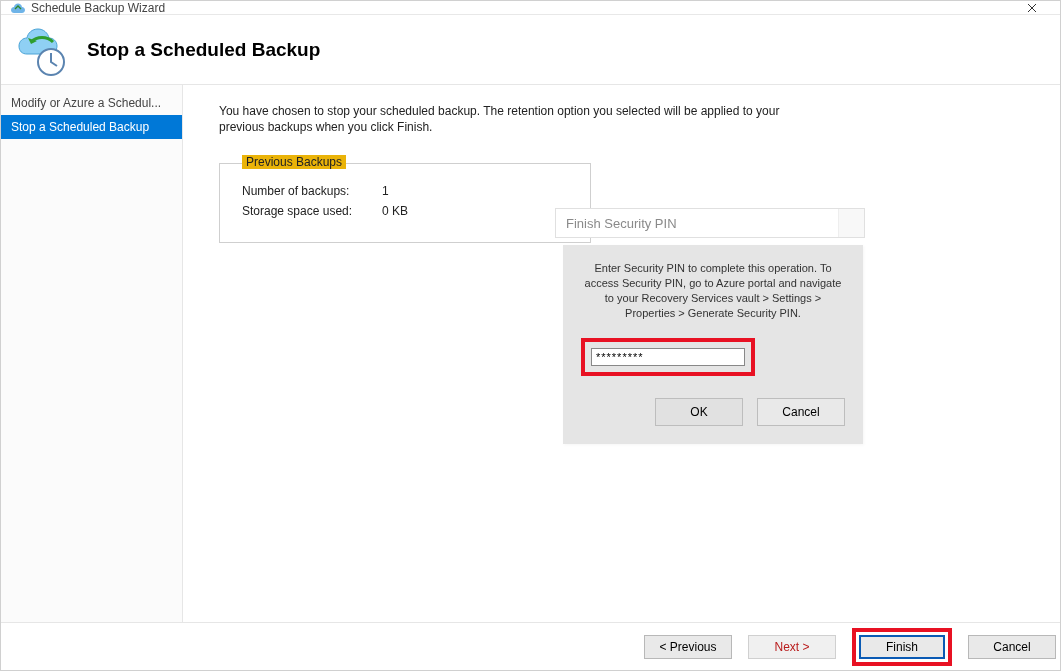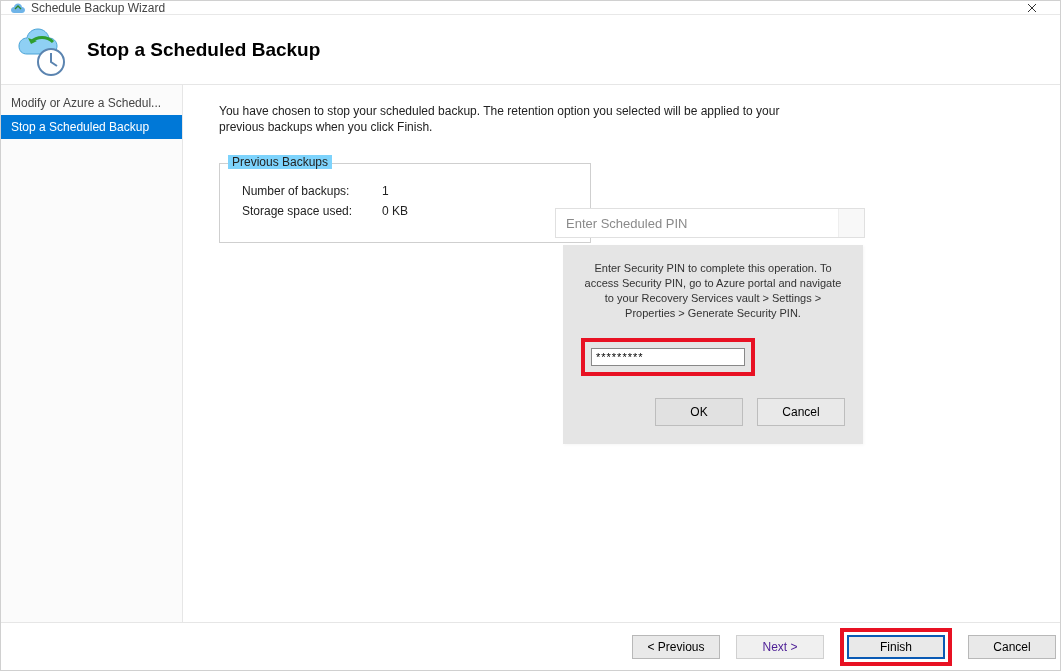--- a/index.html
+++ b/index.html
@@ -62,22 +62,22 @@
   }
   .intro { max-width: 570px; color: #222; line-height: 1.35; }
   .group {
     position: relative;
     margin-top: 28px;
     width: 372px;
     border: 1px solid #cfcfcf;
     padding: 14px 14px 18px 14px;
   }
   .group .legend {
-    position: absolute; top: -9px; left: 8px;
-    background: #7dd3fc; padding: 0 4px; font-size: 12px; color: #222;
+    position: absolute; top: -9px; left: 22px;
+    background: #eab308; padding: 0 4px; font-size: 12px; color: #222;
   }
   .kv { display: flex; margin: 6px 8px; }
   .kv .k { width: 140px; color: #222; }
   .kv .v { color: #222; }
   
   .pin-panel {
     position: absolute;
     left: 372px; top: 123px;
     width: 310px; height: 30px;
     background: #fff;
@@ -133,27 +133,27 @@
     border-top: 1px solid #e6e6e6;
     display:flex; align-items:center; justify-content:flex-end;
     padding-right: 4px; gap: 16px;
     background:#fff;
   }
   .ft-btn {
     width: 88px; height: 24px;
     background:#e9e9e9; border:1px solid #b8b8b8;
     font: inherit; font-size:12px; cursor:pointer;
   }
-  .ft-btn.disabled { color:#4c1d95; border-color:#d0d0d0; background:#f0f0f0; cursor:default; }
+  .ft-btn.disabled { color:#b91c1c; border-color:#d0d0d0; background:#f0f0f0; cursor:default; }
   .finish-wrap {
     border: 4px solid #e81123;
     padding: 3px;
   }
   .ft-finish {
-    width: 98px; height: 24px;
+    width: 86px; height: 24px;
     background:#e9e9e9;
     border: 2px solid #0a5ab4;
     font: inherit; font-size:12px; cursor:pointer;
   }
 </style>
 </head>
 <body>
 
 <div class="window">
 
@@ -206,21 +206,21 @@
           <div class="k">Number of backups:</div>
           <div class="v">1</div>
         </div>
         <div class="kv">
           <div class="k">Storage space used:</div>
           <div class="v">0 KB</div>
         </div>
       </div>
 
       <div class="pin-panel">
-        <div class="ph">Enter Scheduled PIN</div>
+        <div class="ph">Finish Security PIN</div>
         <div class="sq"></div>
       </div>
 
       <div class="pin-modal">
         <div class="msg">Enter Security PIN to complete this operation. To access Security PIN, go to Azure portal and navigate to your Recovery Services vault &gt; Settings &gt; Properties &gt; Generate Security PIN.</div>
         <div class="pin-input-wrap">
           <input class="pin-input" type="text" value="*********" style="">
         </div>
         <div class="pin-buttons">
           <button class="btn-small primary">OK</button>

